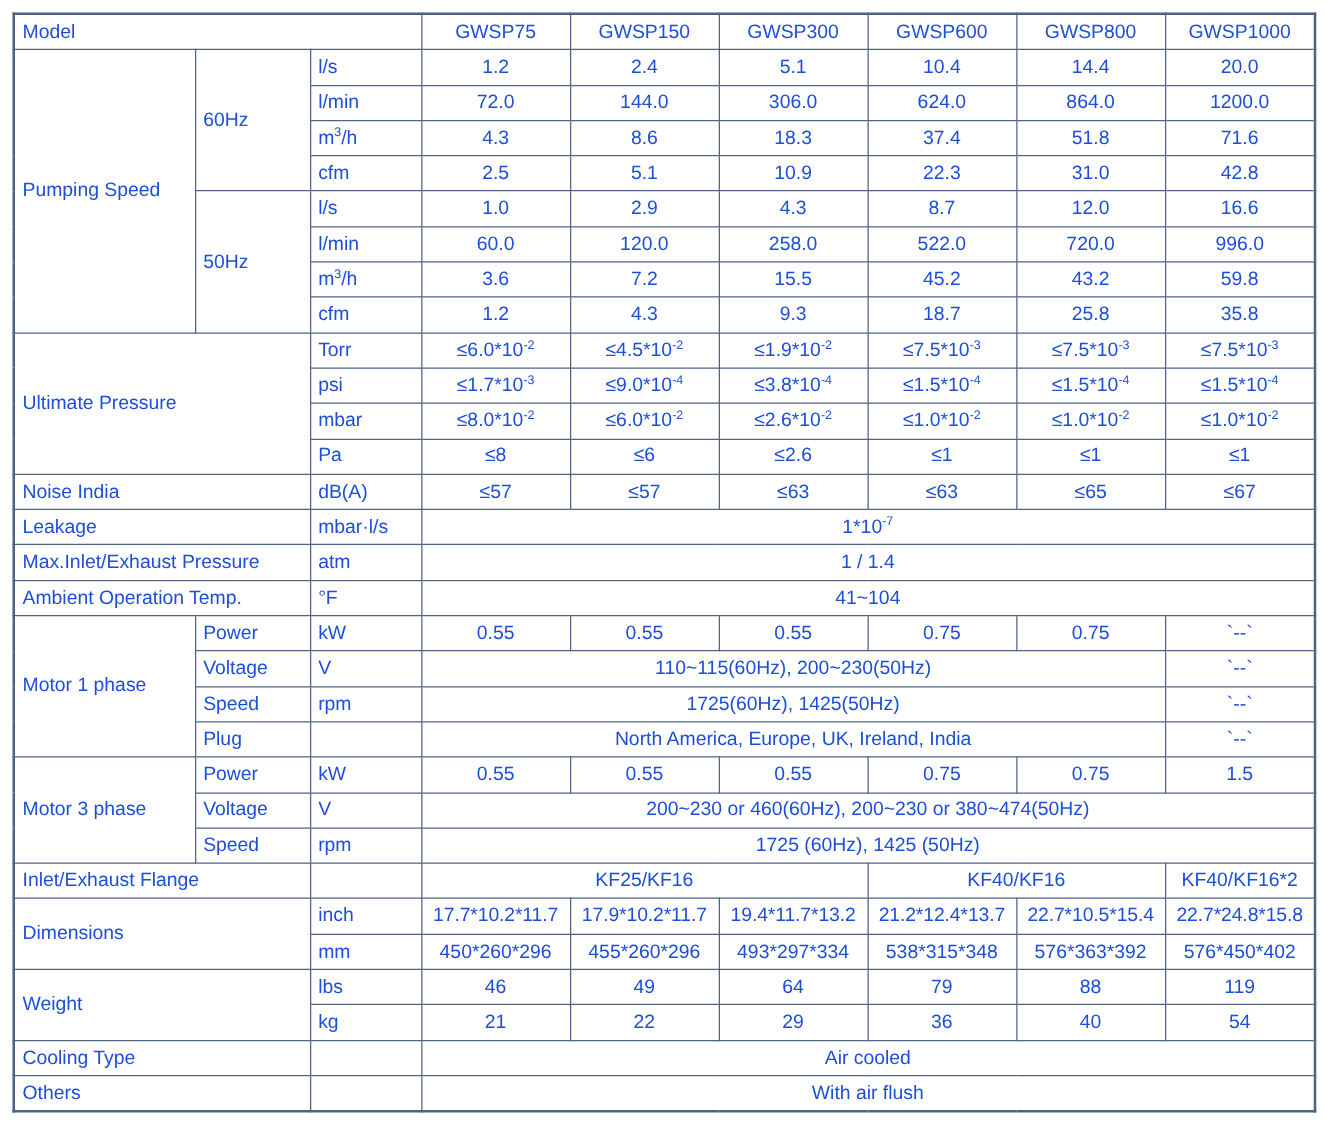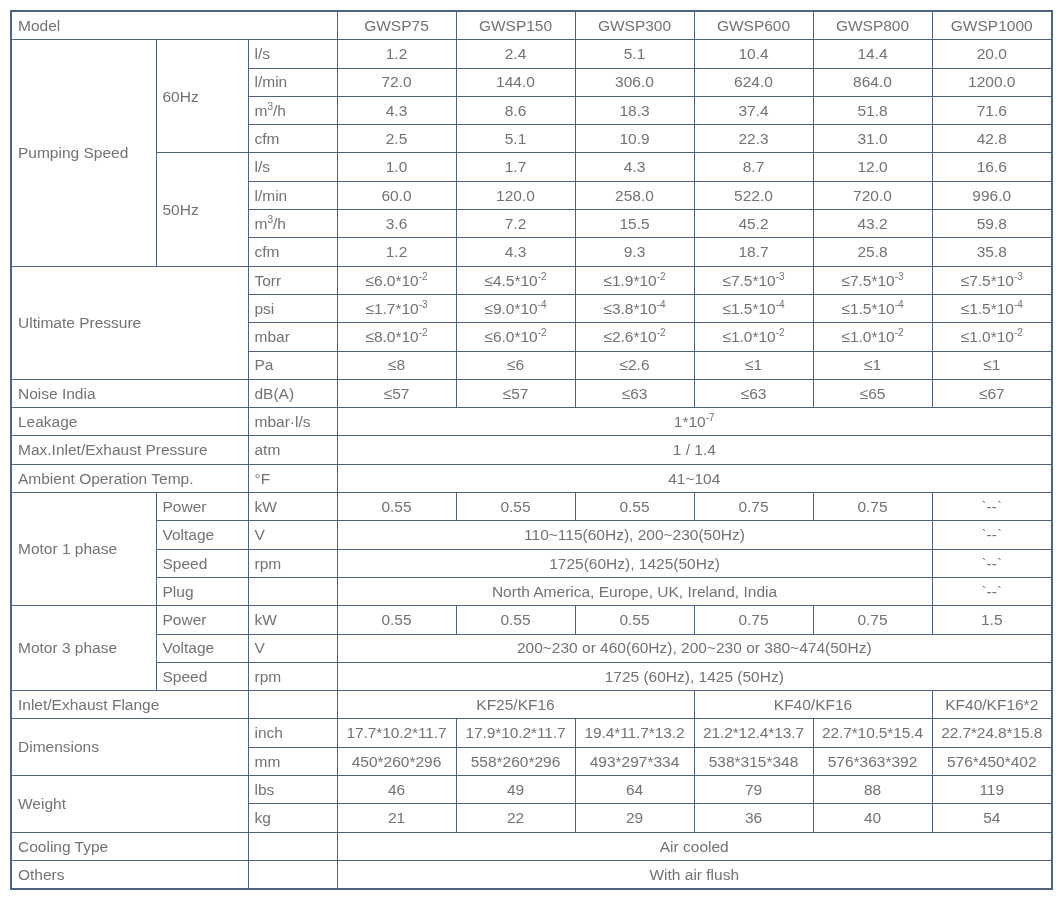--- a/index.html
+++ b/index.html
@@ -3,21 +3,21 @@
 <meta charset="utf-8">
 <style>
   html, body { margin: 0; padding: 0; background: #ffffff; }
   body { width: 1060px; height: 913px; position: relative; overflow: hidden; }
   .wrap { position: absolute; left: 10px; top: 10px; }
   table.spec {
     border-collapse: collapse;
     table-layout: fixed;
     font-family: "Liberation Sans", sans-serif;
     font-size: 15.5px;
-    color: #737373;
+    color: #1d4ed8;
     border: 2px solid #4f6282;
   }
   table.spec td {
     border: 1.5px solid #4f6282;
     height: 27.3px;
     padding: 0 6px;
     white-space: nowrap;
     overflow: hidden;
     line-height: 1;
   }
@@ -90,21 +90,21 @@
     <td class="c">10.9</td>
     <td class="c">22.3</td>
     <td class="c">31.0</td>
     <td class="c">42.8</td>
   </tr>
 
   <tr>
     <td class="l" rowspan="4">50Hz</td>
     <td class="l">l/s</td>
     <td class="c">1.0</td>
-    <td class="c">1.7</td>
+    <td class="c">2.9</td>
     <td class="c">4.3</td>
     <td class="c">8.7</td>
     <td class="c">12.0</td>
     <td class="c">16.6</td>
   </tr>
   <tr>
     <td class="l">l/min</td>
     <td class="c">60.0</td>
     <td class="c">120.0</td>
     <td class="c">258.0</td>
@@ -264,21 +264,21 @@
     <td class="c dim">17.7*10.2*11.7</td>
     <td class="c dim">17.9*10.2*11.7</td>
     <td class="c dim">19.4*11.7*13.2</td>
     <td class="c dim">21.2*12.4*13.7</td>
     <td class="c dim">22.7*10.5*15.4</td>
     <td class="c dim">22.7*24.8*15.8</td>
   </tr>
   <tr>
     <td class="l">mm</td>
     <td class="c">450*260*296</td>
-    <td class="c">558*260*296</td>
+    <td class="c">455*260*296</td>
     <td class="c">493*297*334</td>
     <td class="c">538*315*348</td>
     <td class="c">576*363*392</td>
     <td class="c">576*450*402</td>
   </tr>
 
   <tr>
     <td class="l" colspan="2" rowspan="2">Weight</td>
     <td class="l">lbs</td>
     <td class="c">46</td>

